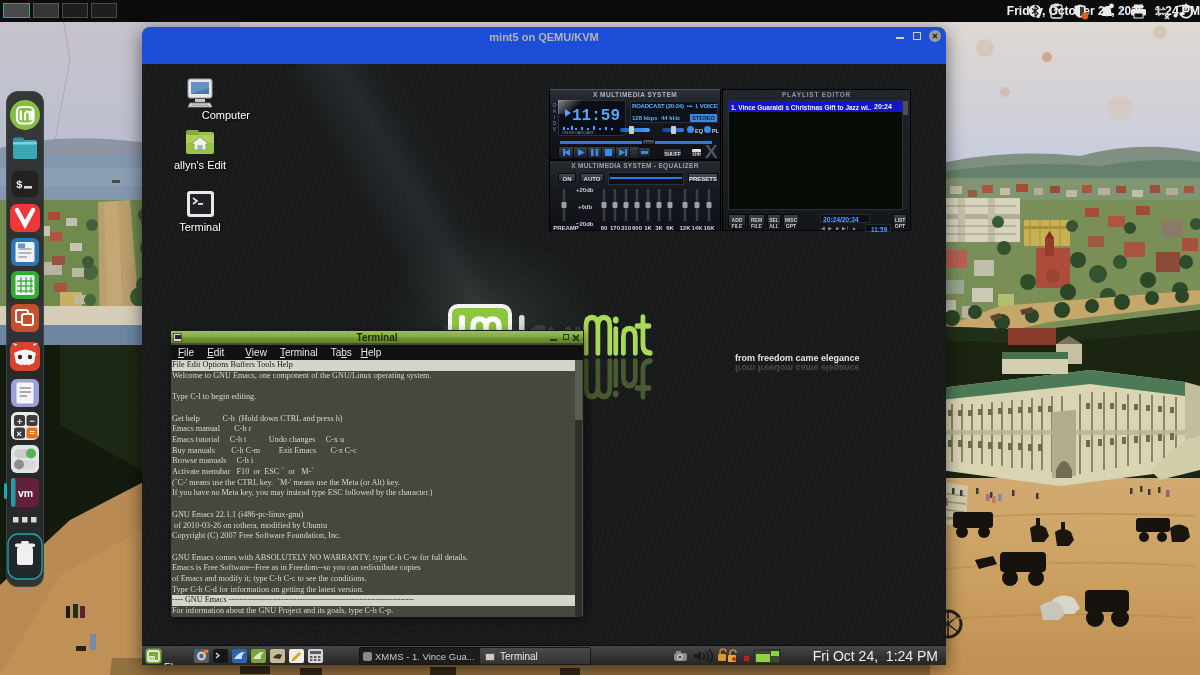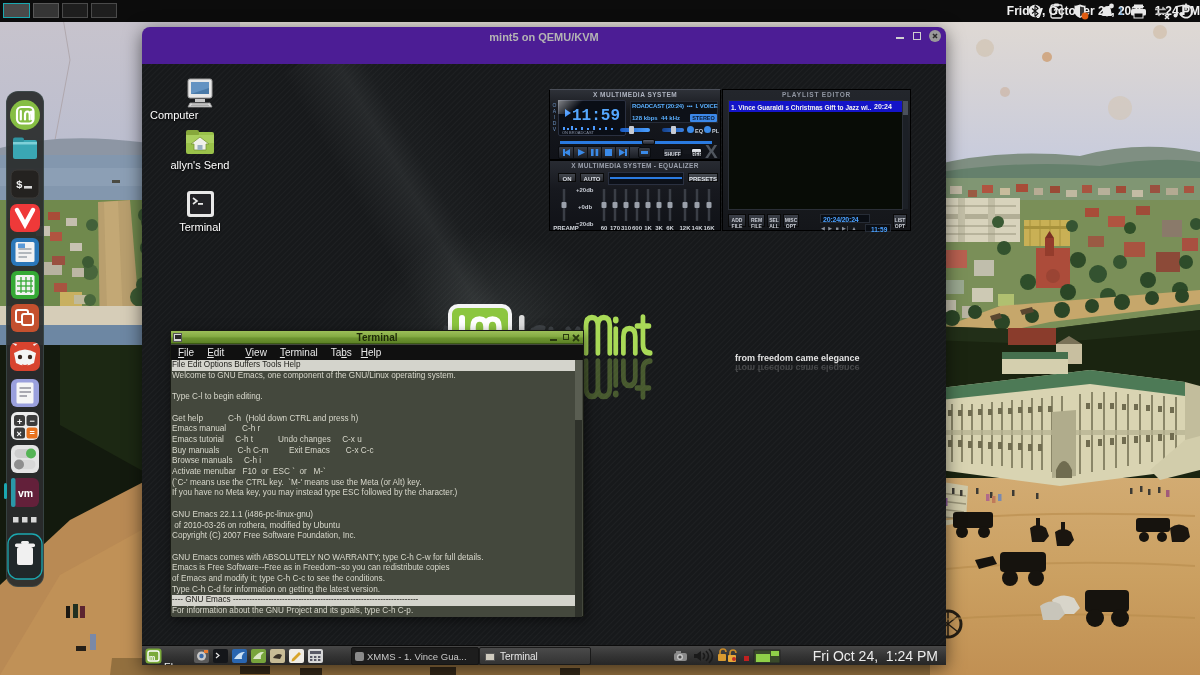--- a/index.html
+++ b/index.html
@@ -476,21 +476,21 @@
         <rect x="25" y="426" width="5.5" height="5.5"></rect>
       </g>
 
     <rect x="2" y="443" width="34" height="45" rx="10" fill="#20282a" stroke="#1ba8b0" stroke-width="1.3"></rect>
     <rect x="11" y="456" width="16" height="18" rx="2" fill="#f0f0f0"></rect>
     <rect x="9" y="452.5" width="20" height="3.6" rx="1.6" fill="#f0f0f0"></rect>
     <rect x="15" y="450" width="8" height="3" rx="1.5" fill="#f0f0f0"></rect>
   </svg>
   <div class="abs" style="left:4px;top:483px;width:3px;height:16px;background:#1ba8b0;border-radius:2px"></div>
 
-  <div class="abs" style="left:142px;top:27px;width:804px;height:638px;background:#4c1d95;border-radius:8px 8px 0 0;box-shadow:0 4px 18px rgba(0,0,0,0.55)">
+  <div class="abs" style="left:142px;top:27px;width:804px;height:638px;background:#1d4ed8;border-radius:8px 8px 0 0;box-shadow:0 4px 18px rgba(0,0,0,0.55)">
 
     <div class="abs" style="left:0;top:0;width:100%;height:19px;color:#b4b4b4;font-size:11px;font-weight:bold;text-align:center;line-height:21px">mint5 on QEMU/KVM</div>
     <div class="abs" style="left:754px;top:10px;width:8px;height:1.5px;background:#d0d0d0"></div>
     <div class="abs" style="left:771px;top:5px;width:8px;height:8px;border:1.3px solid #d0d0d0"></div>
     <div class="abs" style="left:787px;top:3px;width:12px;height:12px;border-radius:50%;background:#9a9a9a"></div>
     <svg class="abs" style="left:787px;top:3px" width="12" height="12">
         <path d="M4 4 L8 8 M8 4 L4 8" stroke="#2a2a2a" stroke-width="1.5"></path>
       </svg>
 
 
@@ -542,30 +542,30 @@
         <rect x="6" y="1" width="24" height="19" rx="2" fill="#e8e8e8" stroke="#9a9a9a"></rect>
         <rect x="9" y="4" width="18" height="12" fill="#4a7aa8"></rect>
         <path d="M9 4 l18 0 0 6 -18 6 z" fill="#6a9ac8" opacity="0.8"></path>
         <rect x="13" y="21" width="10" height="3" fill="#c8c8c8"></rect>
         <path d="M8 25 h20 l2 4 h-24 z" fill="#d8d8d8" stroke="#9a9a9a" stroke-width="0.8"></path>
         <g stroke="#9a9a9a" stroke-width="0.7">
             <line x1="10" y1="26" x2="26" y2="26"></line>
             <line x1="9" y1="27.5" x2="27" y2="27.5"></line>
           </g>
       </svg>
-      <div class="abs" style="left:8px;top:45px;width:100px;text-align:left;font-size:11px;color:#fff;text-shadow:0 1px 2px #000">Computer</div>
+      <div class="abs" style="left:8px;top:45px;width:100px;text-align:right;font-size:11px;color:#fff;text-shadow:0 1px 2px #000">Computer</div>
 
       <svg class="abs" style="left:42px;top:64px" width="32" height="28" viewBox="0 0 32 28">
         <rect x="2" y="4" width="28" height="22" rx="2" fill="#9ac24a"></rect>
         <rect x="2" y="2" width="13" height="6" rx="2" fill="#87a83c"></rect>
         <rect x="2" y="7" width="28" height="8" fill="#aacf5e"></rect>
         <path d="M16 9 l9 7 h-3 v6 h-12 v-6 h-3 z" fill="#f0f0ea" stroke="#7a9838" stroke-width="0.8"></path>
         <rect x="13.5" y="17" width="5" height="5" fill="#9ab0c0"></rect>
       </svg>
-      <div class="abs" style="left:8px;top:95px;width:100px;text-align:center;font-size:11px;color:#fff;text-shadow:0 1px 2px #000">allyn's Send</div>
+      <div class="abs" style="left:8px;top:95px;width:100px;text-align:center;font-size:11px;color:#fff;text-shadow:0 1px 2px #000">allyn's Edit</div>
 
       <svg class="abs" style="left:44px;top:126px" width="29" height="28" viewBox="0 0 29 28">
         <rect x="1" y="1" width="27" height="26" rx="3" fill="#e8e8e8"></rect>
         <rect x="4" y="4" width="21" height="20" rx="1" fill="#222226"></rect>
         <path d="M7 8 l4 3 -4 3" stroke="#e8e8e8" stroke-width="1.6" fill="none"></path>
         <rect x="12" y="13" width="5" height="1.8" fill="#e8e8e8"></rect>
       </svg>
       <div class="abs" style="left:8px;top:157px;width:100px;text-align:center;font-size:11px;color:#fff;text-shadow:0 1px 2px #000">Terminal</div>
 
       <div class="abs" style="left:407px;top:25px;width:172px;height:71px;background:linear-gradient(180deg,#2e3138 0%,#16181d 30%,#101218 100%);border:1px solid #000;border-top-color:#4a4e58">
@@ -727,21 +727,21 @@
           <div class="abs" style="right:14px;top:3px;width:6px;height:6px;border:1.5px solid #2a3a10"></div>
           <svg class="abs" style="right:2px;top:2px" width="10" height="10">
               <path d="M2 2 L8 8 M8 2 L2 8" stroke="#2a3a10" stroke-width="1.8"></path>
             </svg>
         </div>
 
         <div class="abs" style="left:0;top:14px;width:100%;height:15px;background:#101010;color:#e8e8e8;font-size:10px;line-height:15px">
           <span style="margin-left:7px"><u>F</u>ile</span><span style="margin-left:13px"><u>E</u>dit</span><span style="margin-left:21px"><u>V</u>iew</span><span style="margin-left:13px"><u>T</u>erminal</span><span style="margin-left:13px">Ta<u>b</u>s</span><span style="margin-left:9px"><u>H</u>elp</span>
         </div>
 
-        <pre style="position:absolute;left:1px;top:29px;width:405px;height:257px;margin:0;font-family:Liberation Sans, sans-serif;font-size:8.2px;line-height:10.7px;color:#d8d8cc;background:#44483d;overflow:hidden"><span style="display:inline-block;width:100%;background:#d4d4cc;color:#20201c">File Edit Options Buffers Tools Help</span>
+        <pre style="position:absolute;left:1px;top:29px;width:405px;height:257px;margin:0;font-family:Liberation Serif, serif;font-size:8.2px;line-height:10.7px;color:#d8d8cc;background:#44483d;overflow:hidden"><span style="display:inline-block;width:100%;background:#d4d4cc;color:#20201c">File Edit Options Buffers Tools Help</span>
 Welcome to GNU Emacs, one component of the GNU/Linux operating system.
 
 Type C-l to begin editing.
 
 Get help           C-h  (Hold down CTRL and press h)
 Emacs manual       C-h r
 Emacs tutorial     C-h t           Undo changes     C-x u
 Buy manuals        C-h C-m         Exit Emacs       C-x C-c
 Browse manuals     C-h i
 Activate menubar   F10  or  ESC `  or   M-`
@@ -792,21 +792,21 @@
               <rect x="116" y="3" width="11" height="3"></rect>
               <rect x="116" y="8" width="2.4" height="2"></rect>
               <rect x="120" y="8" width="2.4" height="2"></rect>
               <rect x="124" y="8" width="2.4" height="2"></rect>
               <rect x="116" y="11" width="2.4" height="2"></rect>
               <rect x="120" y="11" width="2.4" height="2"></rect>
               <rect x="124" y="11" width="2.4" height="2"></rect>
             </g>
         </svg>
 
-        <div class="abs" style="left:209px;top:1px;width:128px;height:18px;background:#1d1d1d;border:1px solid #141414;border-radius:2px;color:#c8c8c8;font-size:10px;line-height:18px;white-space:nowrap;overflow:hidden">
+        <div class="abs" style="left:217px;top:1px;width:128px;height:18px;background:#1d1d1d;border:1px solid #141414;border-radius:2px;color:#c8c8c8;font-size:10px;line-height:18px;white-space:nowrap;overflow:hidden">
           <span style="margin-left:3px;display:inline-block;width:9px;height:9px;background:#8a8a8a;border-radius:2px;vertical-align:-1px"></span><span style="margin-left:3px;font-size:9.5px">XMMS - 1. Vince Gua...</span>
         </div>
         <div class="abs" style="left:337px;top:1px;width:112px;height:18px;background:linear-gradient(180deg,#4a4a4a,#333);border:1px solid #1a1a1a;border-radius:2px;color:#e8e8e8;font-size:10px;line-height:18px">
           <span style="margin-left:5px;display:inline-block;width:10px;height:8px;background:#cfcabe;border:1px solid #555;vertical-align:-1px"></span><span style="margin-left:5px">Terminal</span>
         </div>
 
         <svg class="abs" style="left:530px;top:2px" width="120" height="16" viewBox="0 0 120 16">
           <rect x="2" y="5" width="13" height="8" rx="2" fill="#8a8a8a"></rect>
             <circle cx="8" cy="9" r="3" fill="#c8c8c8"></circle>
             <circle cx="8" cy="9" r="1.6" fill="#4a4a4a"></circle>

